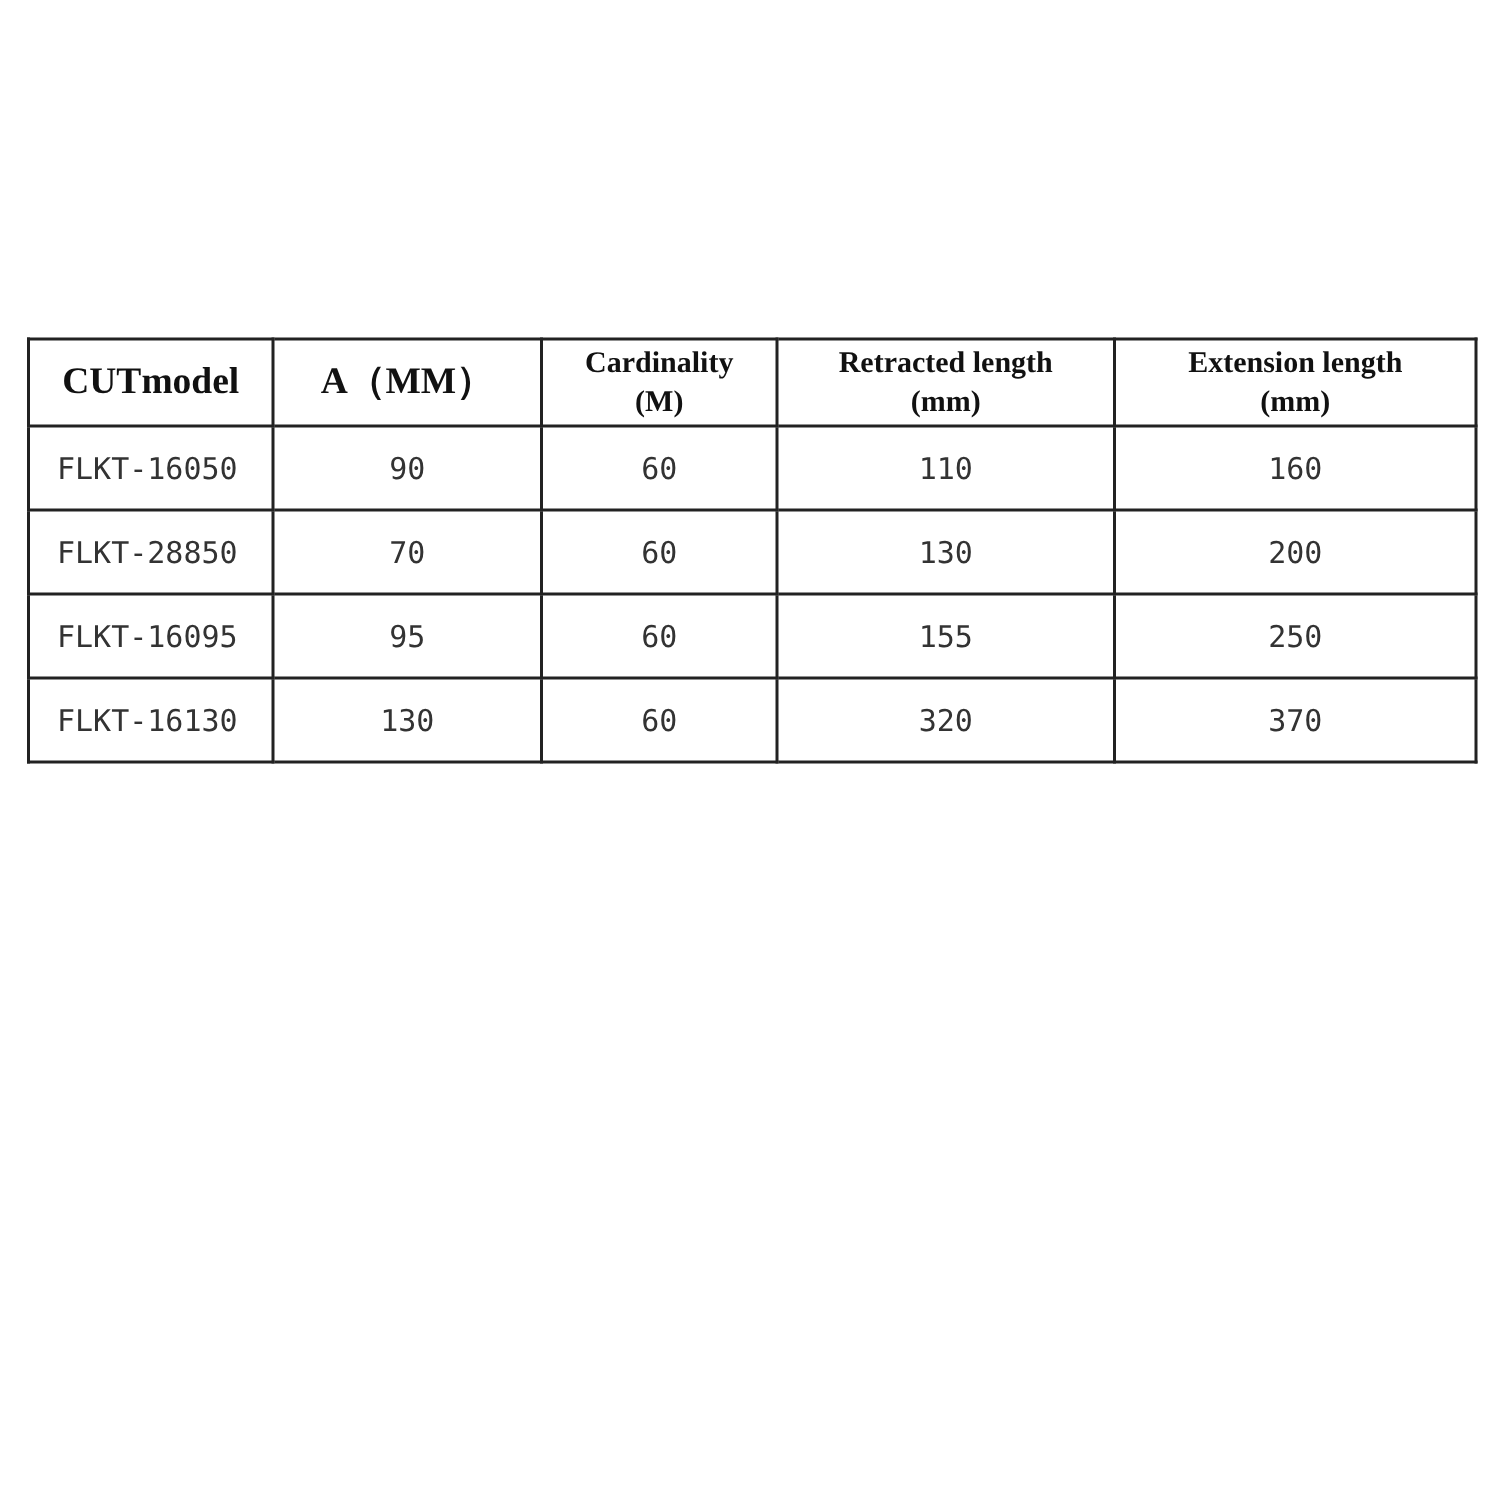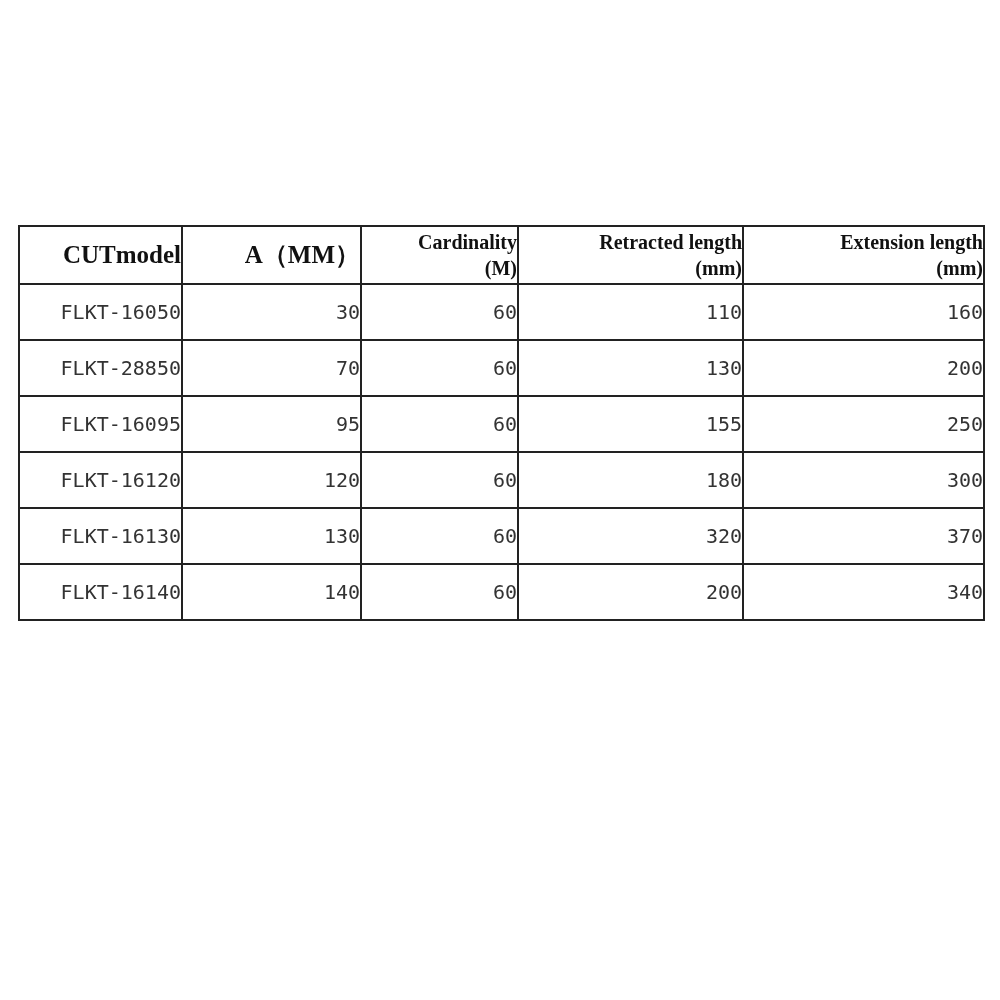--- a/index.html
+++ b/index.html
@@ -4,33 +4,33 @@
 <style>
   html, body { margin:0; padding:0; background:#ffffff; }
   body { width:1000px; height:1000px; position:relative; overflow:hidden; }
   table.spec {
     position:absolute; left:18px; top:225px;
     width:965px; border-collapse:collapse;
     table-layout:fixed;
   }
   table.spec td, table.spec th {
     border:2px solid #222;
-    text-align:right; vertical-align:middle;
+    text-align:center; vertical-align:middle;
     padding:0;
   }
   table.spec th {
     font-family:"Liberation Serif", "DejaVu Serif", serif;
     font-weight:bold; color:#111; height:56px; font-size:20px; line-height:26px;
   }
   table.spec th.big { font-size:25px; }
   table.spec td {
     font-family:"DejaVu Sans Mono", "Liberation Mono", monospace;
     font-size:20px; color:#333; height:54px;
   }
-  table.spec td.model { text-align:right; padding-left:18px; }
+  table.spec td.model { text-align:left; padding-left:18px; }
   .sub { display:block; }
 </style>
 </head>
 <body>
 
 <table class="spec">
   <colgroup>
     <col style="width:163px">
       <col style="width:179px">
       <col style="width:157px">
@@ -51,54 +51,40 @@
         </th>
       <th>
           <span class="sub">Extension length</span>
           <span class="sub">(mm)</span>
         </th>
     </tr>
   </thead>
   <tbody id="tbody">
       <tr>
         <td class="model">FLKT-16050</td>
-        <td>30</td>
+        <td>90</td>
         <td>60</td>
         <td>110</td>
         <td>160</td>
       </tr>
       <tr>
         <td class="model">FLKT-28850</td>
         <td>70</td>
         <td>60</td>
         <td>130</td>
         <td>200</td>
       </tr>
       <tr>
         <td class="model">FLKT-16095</td>
         <td>95</td>
         <td>60</td>
         <td>155</td>
         <td>250</td>
       </tr>
       <tr>
-        <td class="model">FLKT-16120</td>
-        <td>120</td>
-        <td>60</td>
-        <td>180</td>
-        <td>300</td>
-      </tr>
-      <tr>
         <td class="model">FLKT-16130</td>
         <td>130</td>
         <td>60</td>
         <td>320</td>
         <td>370</td>
       </tr>
-      <tr>
-        <td class="model">FLKT-16140</td>
-        <td>140</td>
-        <td>60</td>
-        <td>200</td>
-        <td>340</td>
-      </tr>
     </tbody>
 </table>
 
 </body></html>

